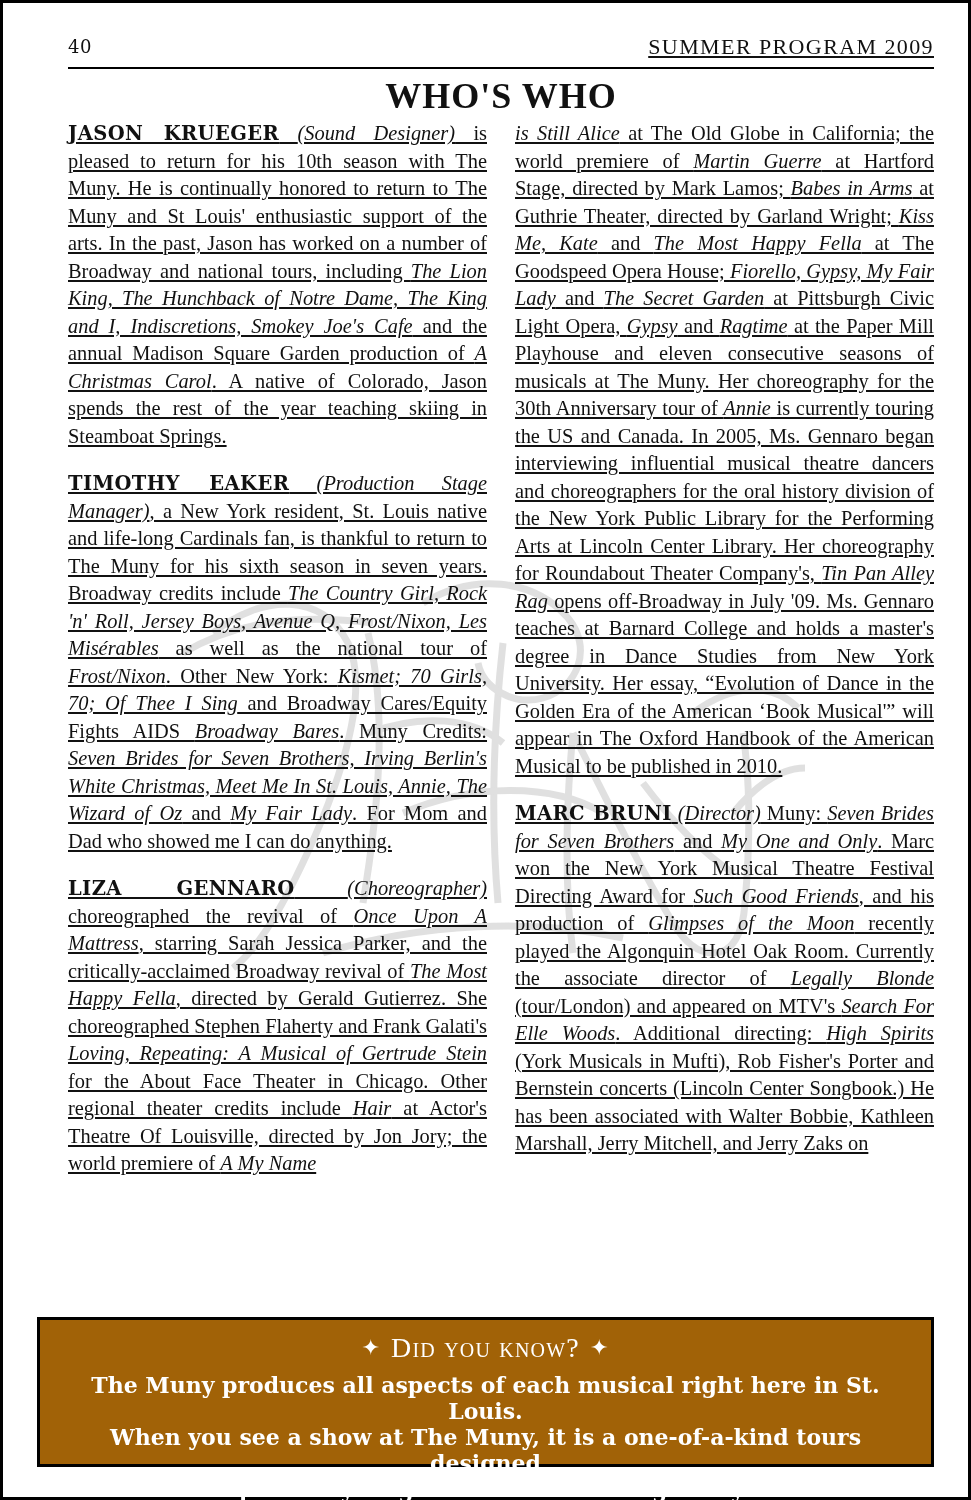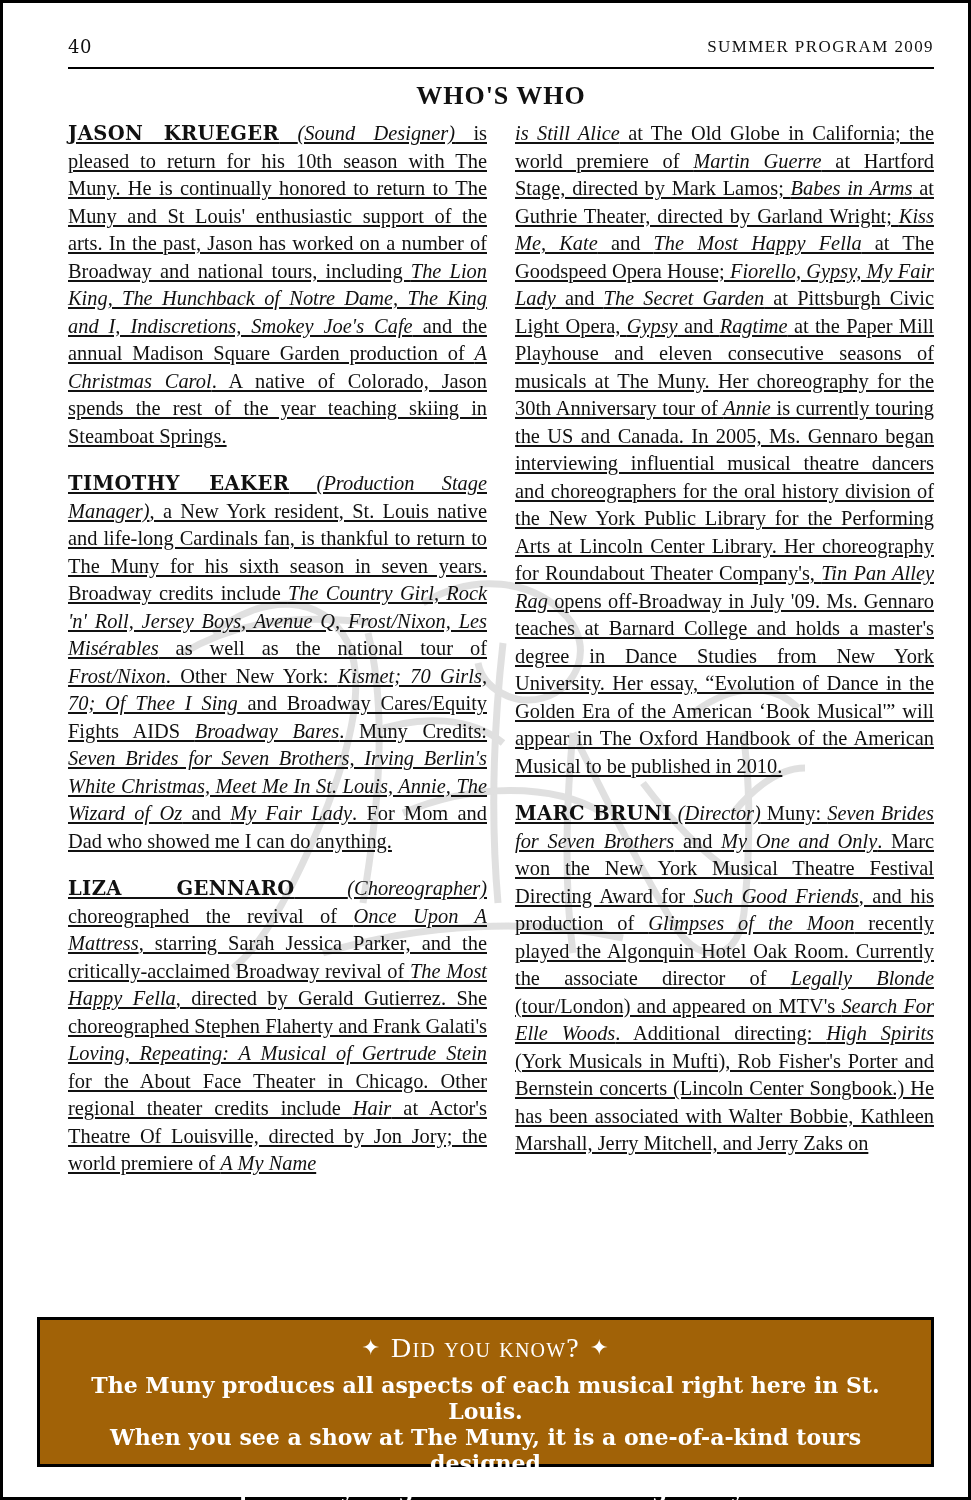--- a/index.html
+++ b/index.html
@@ -43,32 +43,33 @@
     justify-content: space-between;
   }
   .folio {
     font-family: "DejaVu Serif", serif;
     font-size: 18px;
     line-height: 20px;
     letter-spacing: .5px;
   }
   .runhead-title {
     font-family: "Liberation Serif", serif;
-    font-size: 17px;
+    font-size: 22px;
     line-height: 20px;
     letter-spacing: 1.4px;
     text-transform: uppercase;
     font-variant: small-caps;
+    text-decoration: underline;
   }
   
   .sect-title {
     text-align: center;
     font-family: "Liberation Serif", serif;
     font-weight: bold;
-    font-size: 26px;
+    font-size: 36px;
     letter-spacing: 1px;
     margin: 9px 0 6px 0;
     line-height: 36px;
   }
   
   .watermark {
     position: absolute;
     left: 170px;
     top: 480px;
     width: 640px;

